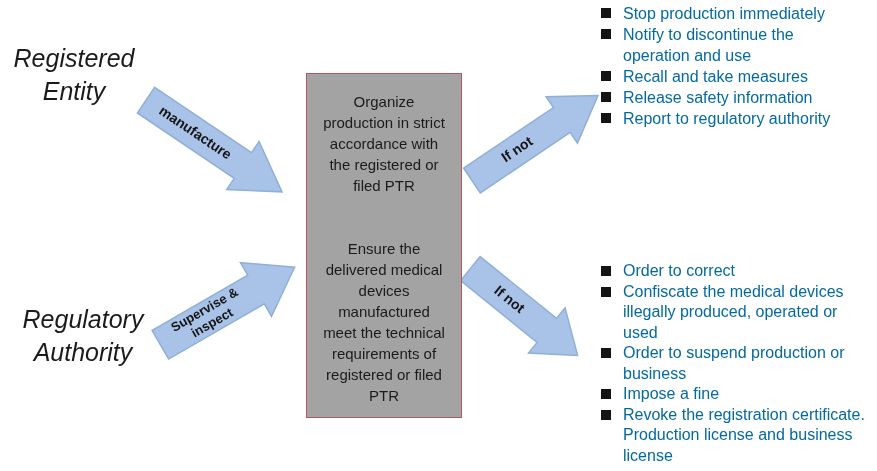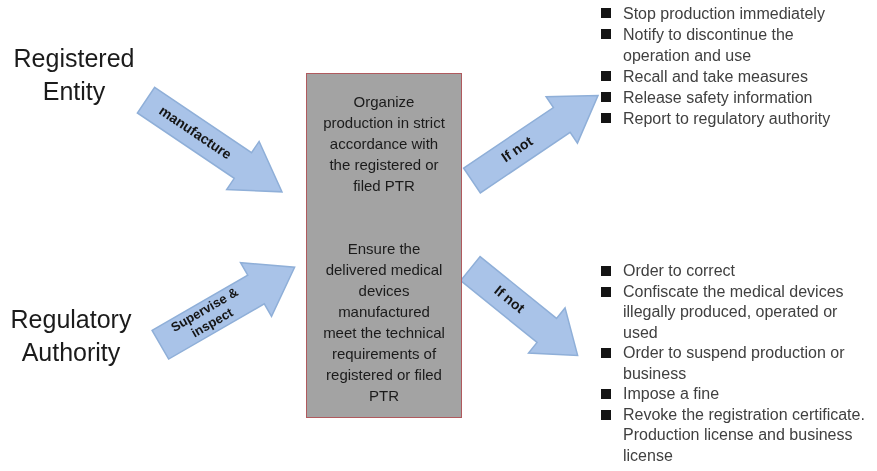--- a/index.html
+++ b/index.html
@@ -18,23 +18,24 @@
     width: 877px; height: 471px;
   }
 
   
   .actor {
     position: absolute;
     font-size: 25px;
     line-height: 33px;
     text-align: center;
     color: #1b1b1b;
+    font-style: italic;
   }
   #actor-registered   { left: 4px;  top: 42px;  width: 140px; }
-  #actor-regulatory   { left: 0px;  top: 303px; width: 142px; }
+  #actor-regulatory   { left: 12px;  top: 303px; width: 142px; }
 
   
   .arrow { position: absolute; }
   .arrow svg {
     position: absolute; inset: 0;
     width: 100%; height: 100%;
     overflow: visible;
   }
   .arrow .shape {
     fill: var(--arrow_fill, #a9c3e8);
@@ -86,21 +87,21 @@
   .bullets {
     position: absolute;
     list-style: none;
   }
   #list-top    { left: 600px; top: 3px;   width: 243px; }
   #list-bottom { left: 600px; top: 261px; width: 266px; }
   .bullets li {
     position: relative;
     padding-left: 23px;
     font-size: 16px;
-    color: #404040;
+    color: #0369a1;
   }
   #list-top li    { line-height: 21px; }
   #list-bottom li { line-height: 20.5px; }
   .sq {
     position: absolute;
     left: 1px; top: 5px;
     width: 10px; height: 10px;
     background: var(--bullet, #141414);
   }
 </style>

